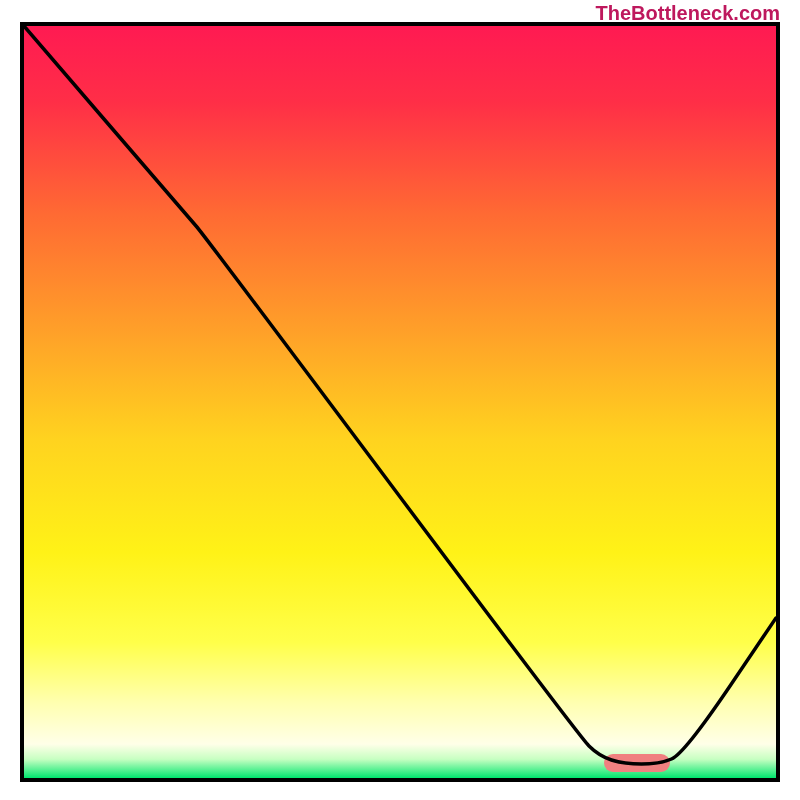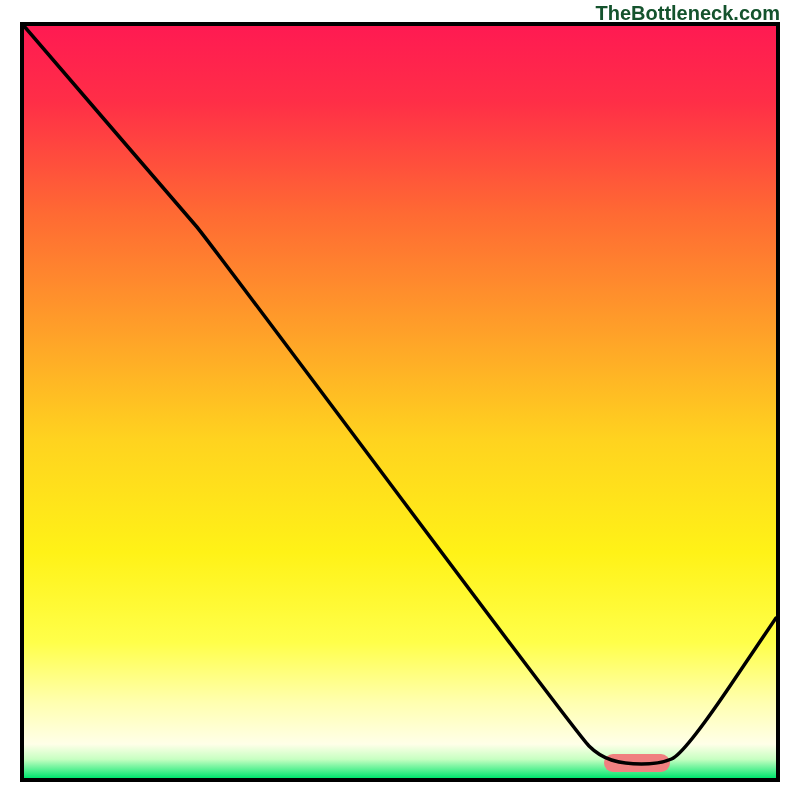--- a/index.html
+++ b/index.html
@@ -26,21 +26,21 @@
     width: 752px;
     height: 752px;
   }
   .watermark {
     position: absolute;
     top: 2px;
     right: 20px;
     font-family: Arial, Helvetica, sans-serif;
     font-size: 20px;
     font-weight: bold;
-    color: #14532d;
+    color: #be185d;
     white-space: nowrap;
   }
   .marker {
     position: absolute;
     background: #f08080;
     border-radius: 9px;
     height: 18px;
   }
   svg {
     position: absolute;

